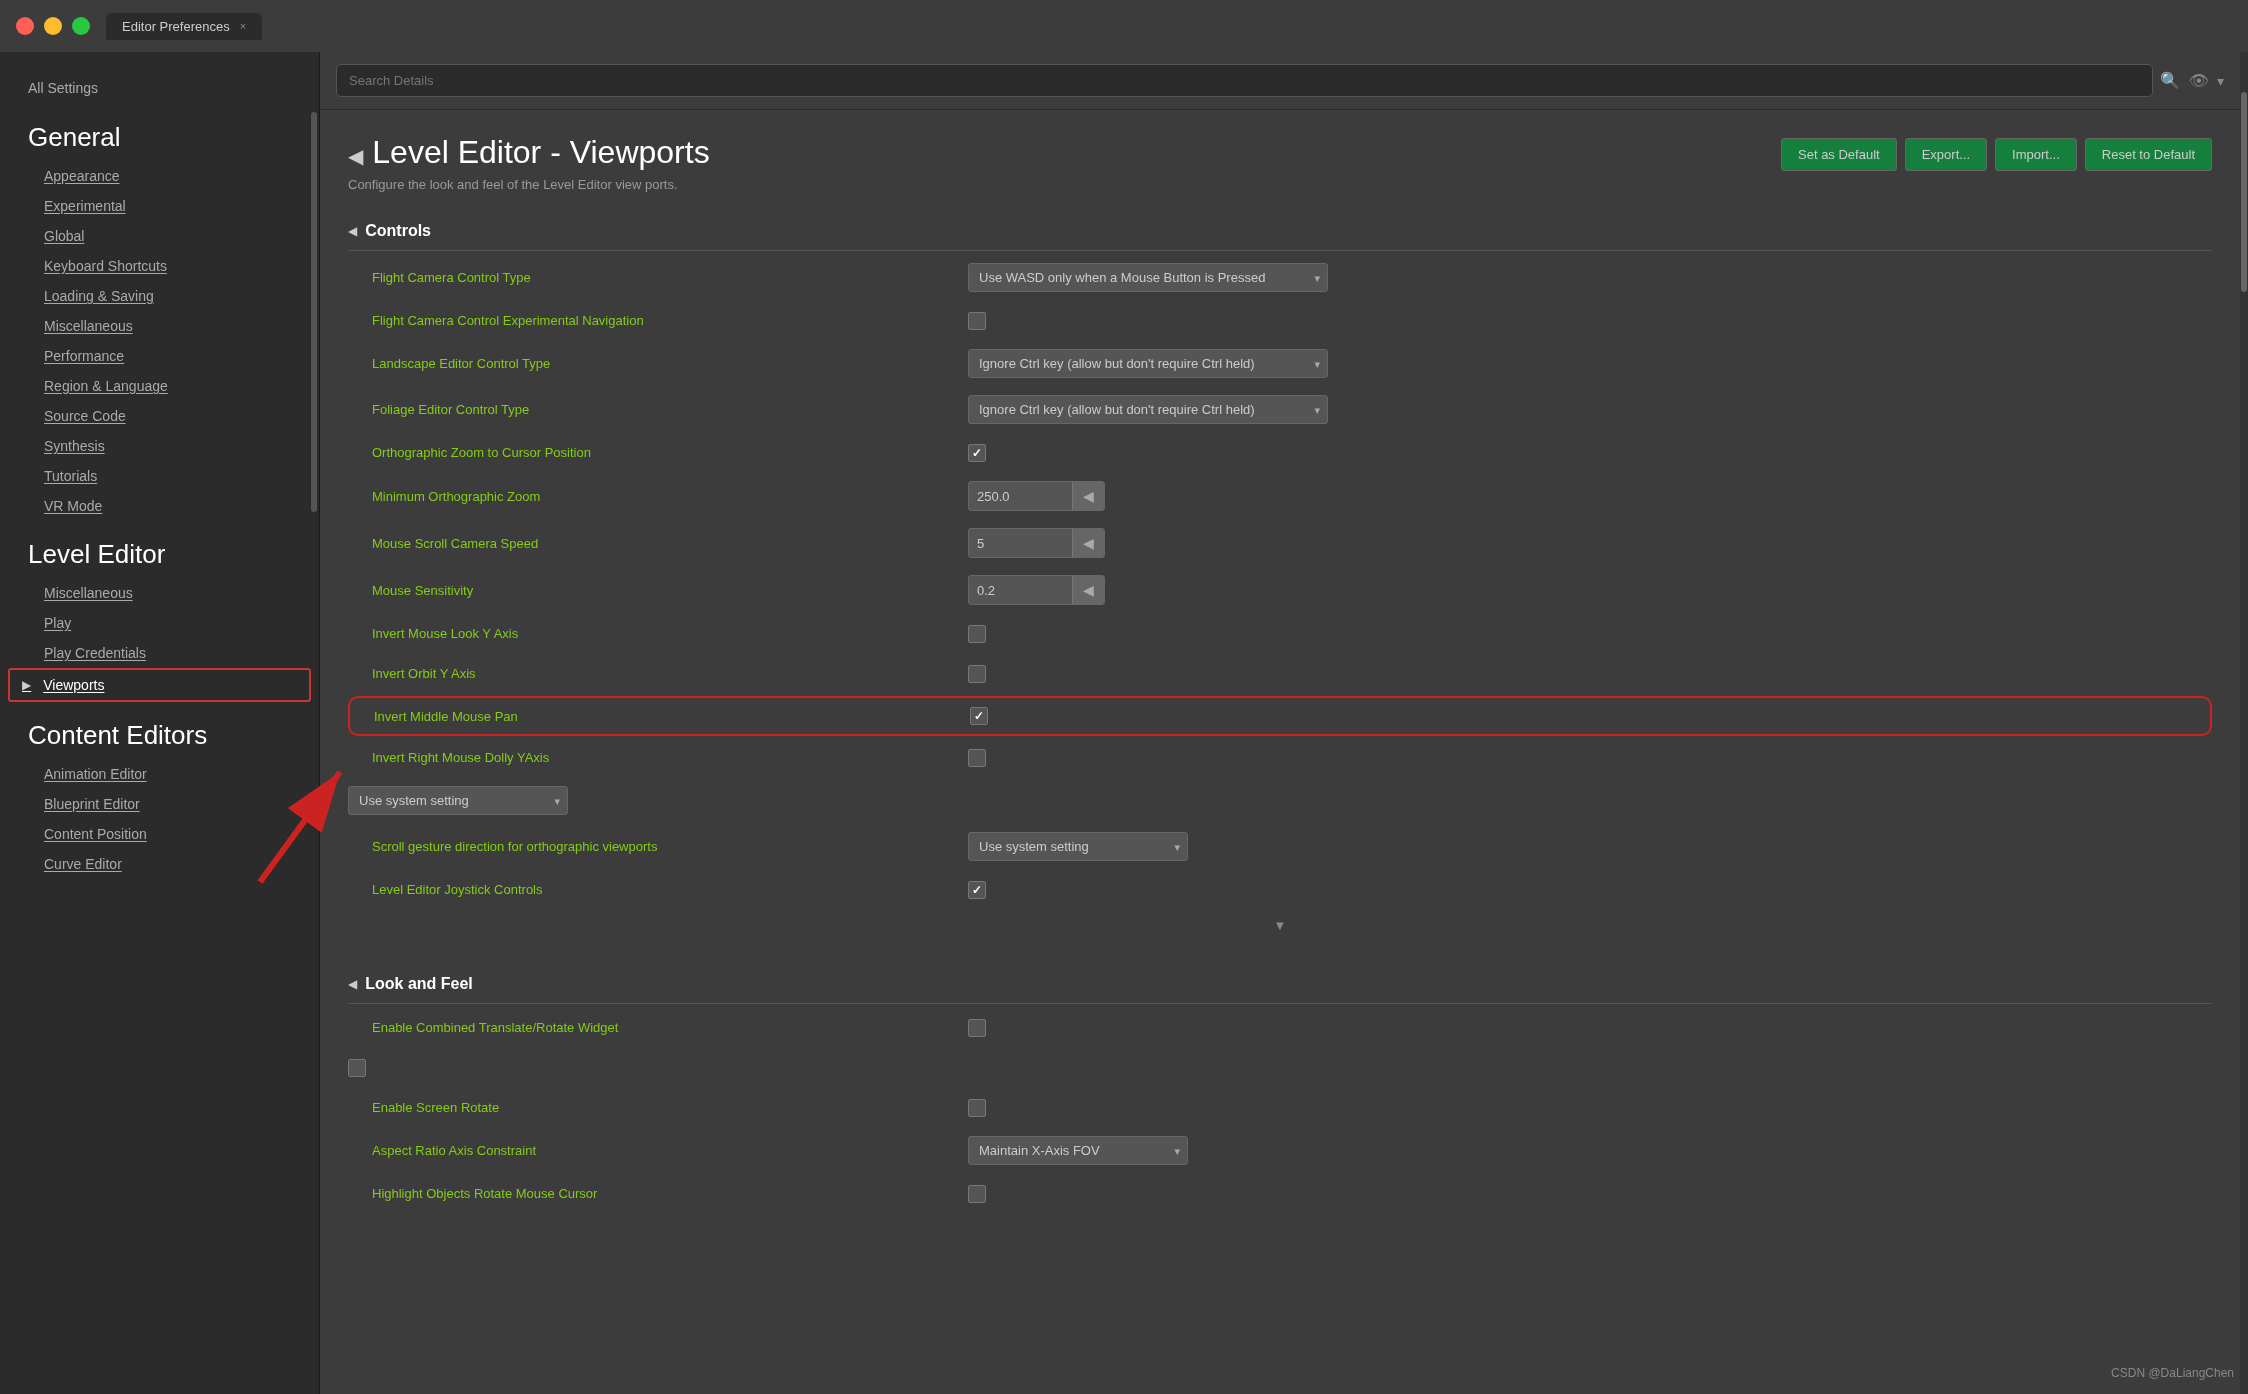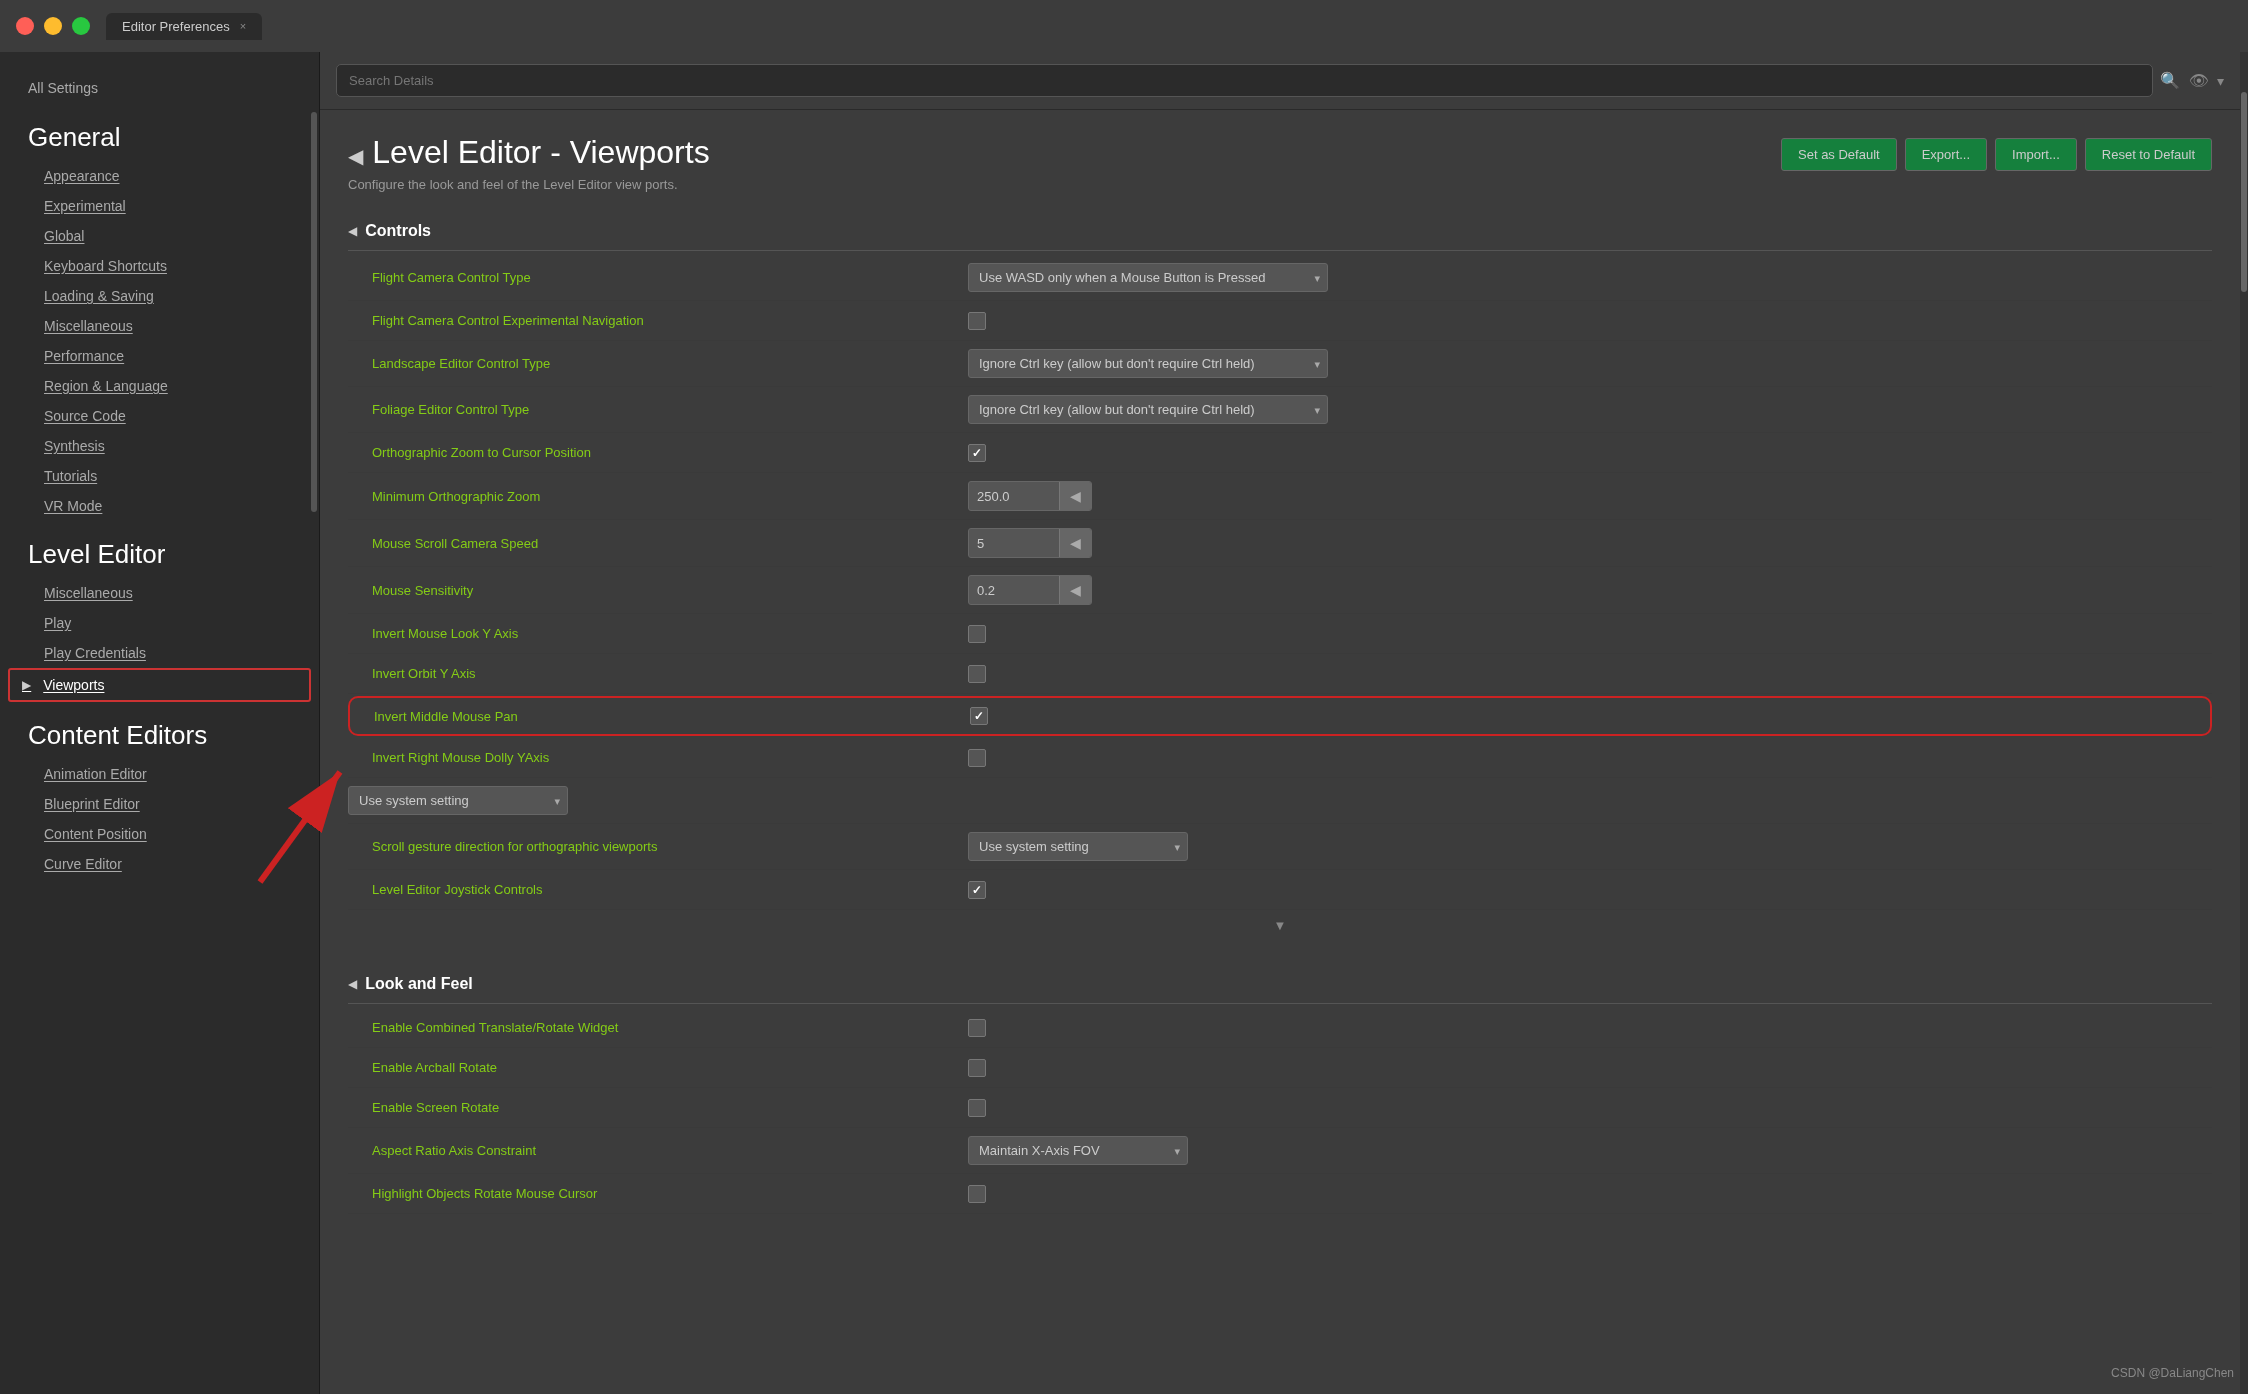--- a/index.html
+++ b/index.html
@@ -292,21 +292,21 @@
       background: #555;
       border: 1px solid #666;
       border-radius: 3px;
       overflow: hidden;
     }
     .number-input {
       background: transparent;
       border: none;
       color: #cccccc;
       padding: 2px 8px;
-      width: 90px;
+      width: 103px;
       font-size: 13px;
       outline: none;
     }
     .number-input-btn {
       background: #666;
       border: none;
       border-left: 1px solid #777;
       color: #aaa;
       padding: 6px 10px;
       cursor: pointer;
@@ -615,21 +615,20 @@
         </div>
 
         <div class="settings-row">
           <div class="settings-label">Enable Combined Translate/Rotate Widget</div>
           <div class="settings-control">
             <div class="checkbox"></div>
           </div>
         </div>
 
         <div class="settings-row">
-          <div class="settings-label">Enable Arcball Rotate</div>
           <div class="settings-control">
             <div class="checkbox"></div>
           </div>
         </div>
 
         <div class="settings-row">
           <div class="settings-label">Enable Screen Rotate</div>
           <div class="settings-control">
             <div class="checkbox"></div>
           </div>

